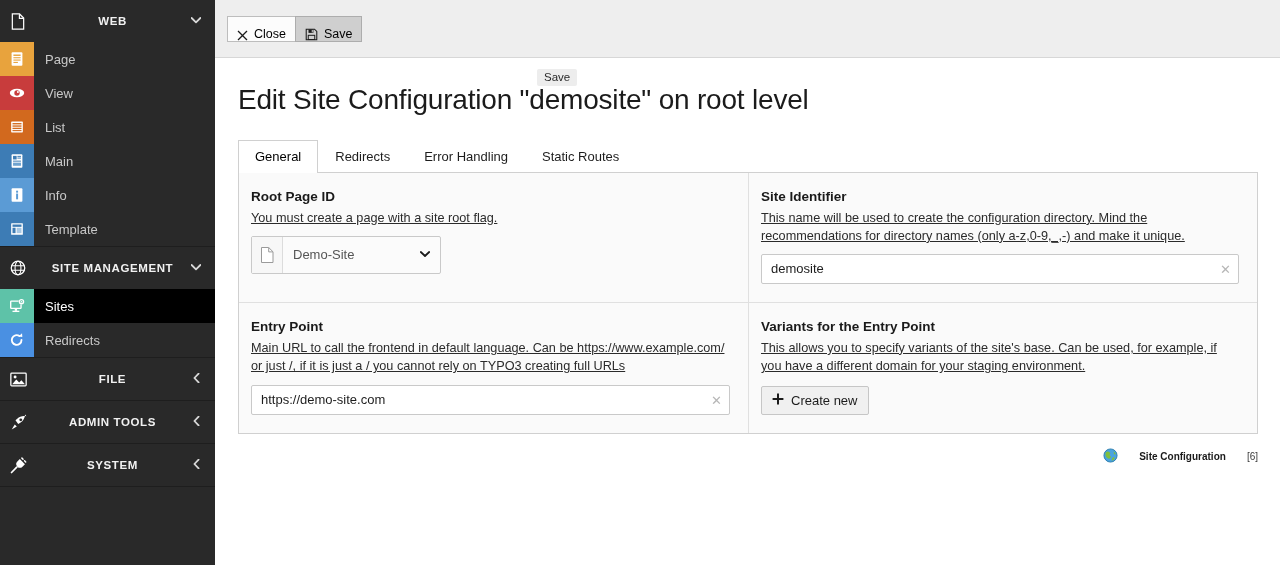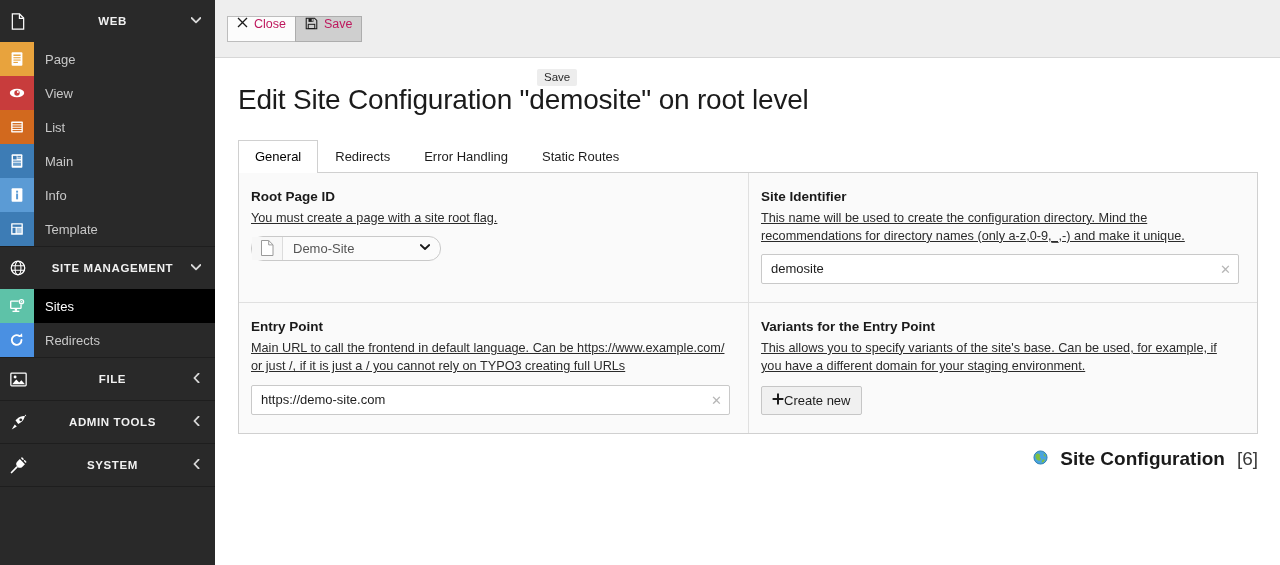--- a/index.html
+++ b/index.html
@@ -76,25 +76,25 @@
   }
   .toolbar {
     height: 58px;
     background: #eeeeee;
     border-bottom: 1px solid #d7d7d7;
     display: flex; align-items: center;
     padding: 0 0 0 12px;
   }
   .btn-group { display: flex; }
   .tbtn {
-    display: inline-flex; align-items: flex-start; gap: 6px;
+    display: inline-flex; align-items: flex-end; gap: 6px;
     height: 26px;
     padding: 0 9px;
     font-size: 12.5px;
-    color: #be185d;
+    color: #000000;
     background: #fcfcfc;
     border: 1px solid #bdbdbd;
     cursor: pointer;
     white-space: nowrap;
   }
   .tbtn + .tbtn { margin-left: -1px; }
   .tbtn.pressed { background: #cfcfcf; border-color: #adadad; }
   .tbtn .ico { display: inline-flex; align-items: center; }
 
   .tooltip {
@@ -197,23 +197,23 @@
     position: absolute; right: 7px; top: 50%;
     transform: translateY(-50%);
     color: #b6b6b6; font-size: 13px;
     cursor: pointer; line-height: 1;
     user-select: none;
   }
 
   .select-group {
     display: inline-flex;
     border: 1px solid #c9c9c9;
-    border-radius: 12px;
+    border-radius: 2px;
     background: #fbfbfb;
-    height: 25px;
+    height: 38px;
     width: 190px;
   }
   .select-addon {
     width: 31px; flex: 0 0 31px;
     display: flex; align-items: center; justify-content: center;
     border-right: 1px solid #dcdcdc;
     background: #f7f7f7;
   }
   .select-inner {
     flex: 1 1 auto;
@@ -224,37 +224,37 @@
     font-size: 13px; color: #555;
     padding-left: 10px;
   }
   .sel-caret {
     position: absolute; right: 10px; top: 50%;
     transform: translateY(-50%);
     color: #222; font-size: 10px; line-height: 1;
   }
 
   .cbtn {
-    display: inline-flex; align-items: center; 
+    display: inline-flex; align-items: center; gap: 7px;
     background: #f0f0f0;
     border: 1px solid #c6c6c6;
     border-radius: 2px;
     font-size: 13px;
     color: #1c1c1c;
     padding: 6px 11px 6px 10px;
     cursor: pointer;
     margin-top: 2px;
   }
 
   
   .doc-footer {
     display: flex; justify-content: flex-end; align-items: center;
-    gap: 12px;
+    gap: 21px;
     padding: 14px 22px 0 0;
-    font-size: 19px;
+    font-size: 10px;
   }
   .doc-footer .dft {
     font-weight: bold;
     color: #1a1a1a;
   }
   .doc-footer .dfn { color: #3a3a3a; }
 </style>
 </head>
 <body>
 

